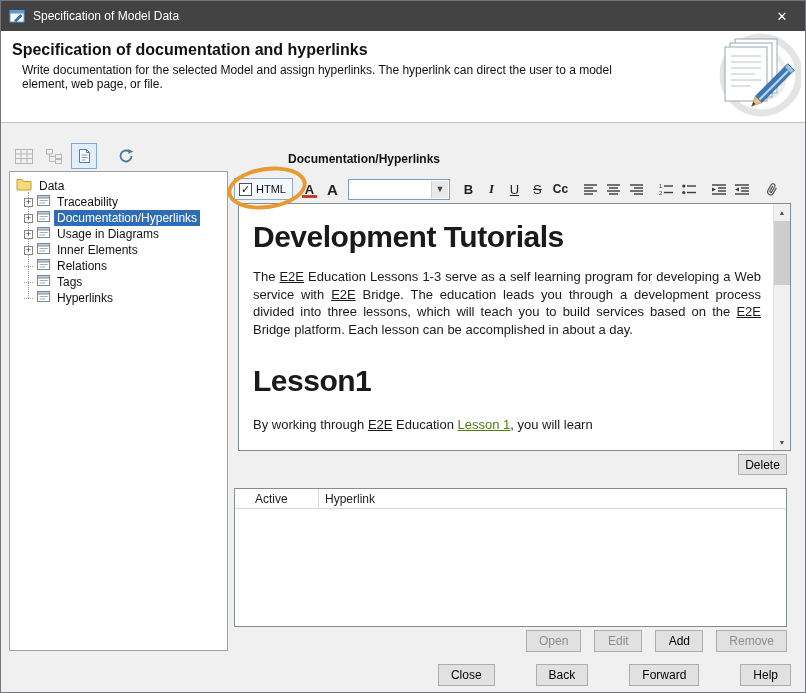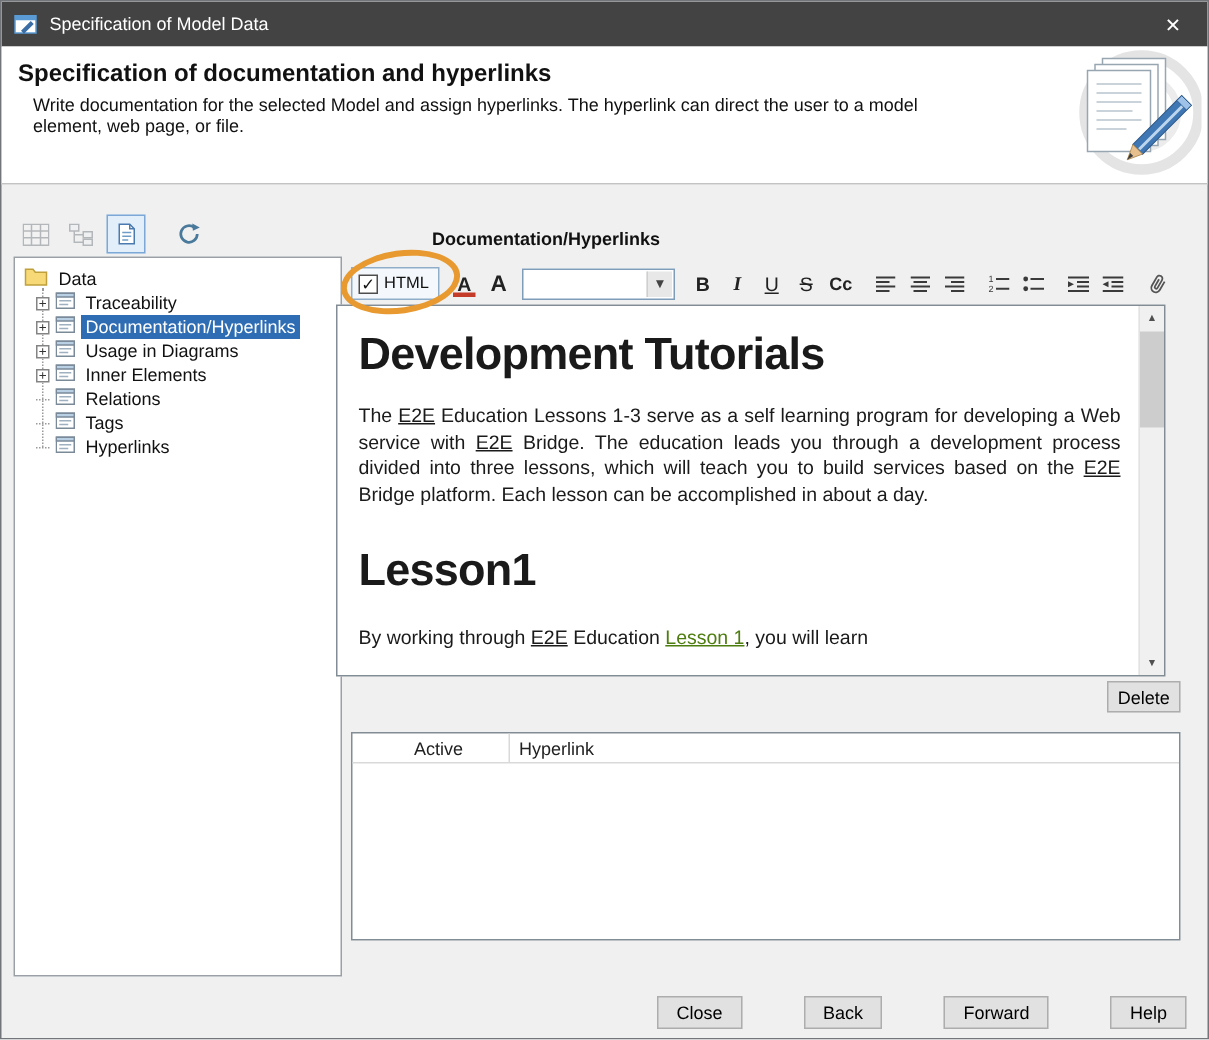--- a/index.html
+++ b/index.html
@@ -66,21 +66,21 @@
   .fontA .bar { position:absolute; left:3px; right:3px; bottom:2px; height:3px; background:#c43b2a; }
   .combo { width:102px; height:21px; background:#fff; border:1px solid #7f9db9;
            margin:0 7px 0 4px; position:relative; }
   .combo-arrow { position:absolute; right:1px; top:1px; width:17px; height:17px;
                  background:#e8e8e8; border-left:1px solid #cfcfcf;
                  display:flex; align-items:center; justify-content:center;
                  font-size:9px; color:#444; }
   .grp-gap { width:7px; }
 
   
-  .editor { position:absolute; left:223px; top:202px; width:553px; height:248px;
+  .editor { position:absolute; left:237px; top:202px; width:553px; height:248px;
             background:#ffffff; border:1px solid #828c95; }
   .editor-content { position:absolute; left:0; top:0; right:17px; bottom:0;
                     overflow:hidden; padding:6px 12px 0 14px; color:#1a1a1a; }
   .editor-content h1 { font-size:30px; font-weight:bold; margin:10px 0 14px 0; letter-spacing:-0.5px; }
   .editor-content p  { font-size:13px; line-height:17.5px; text-align:justify; }
   .editor-content .p2 { margin-top:18px; text-align:left; }
   .editor-content h1.h2 { margin-top:26px; }
   .cutoff { margin-top:13px; height:7px; overflow:hidden; }
   .u { text-decoration:underline; }
   .link { color:#4d7c0f; text-decoration:underline; }
@@ -96,21 +96,21 @@
   .btn { height:22px; background:#e1e1e1; border:1px solid #adadad; font-size:12px; color:#000;
          display:flex; align-items:center; justify-content:center; padding:0 12px; min-width:48px; }
   .btn.disabled { color:#8d8d8d; }
   .delete-btn { position:absolute; left:737px; top:453px; width:49px; height:21px; padding:0; }
 
   
   .hl-table { position:absolute; left:233px; top:487px; width:553px; height:139px;
               background:#ffffff; border:1px solid #828c95; }
   .hl-header { height:20px; border-bottom:1px solid #d9d9d9; display:flex;
                font-size:12px; color:#222; }
-  .col-active { width:84px; border-right:1px solid #d9d9d9; padding:3px 0 0 20px;margin-left:21px; }
+  .col-active { width:84px; border-right:1px solid #d9d9d9; padding:3px 0 0 20px; }
   .col-hyperlink { padding:3px 0 0 6px; }
 
   .action-row { position:absolute; left:233px; top:629px; width:553px;
                 display:flex; justify-content:flex-end; gap:13px; }
 
   .footer-row { position:absolute; left:0; top:663px; width:790px;
                 display:flex; justify-content:flex-end; gap:41px; }
 
   
   .annotation { position:absolute; left:226px; top:166px; width:80px; height:42px;
@@ -421,20 +421,26 @@
 
   <div class="btn delete-btn">Delete</div>
 
   <div class="hl-table">
     <div class="hl-header">
       <span class="col-active">Active</span>
       <span class="col-hyperlink">Hyperlink</span>
     </div>
   </div>
 
+  <div class="action-row">
+    <div class="btn disabled">Open</div>
+    <div class="btn disabled">Edit</div>
+    <div class="btn">Add</div>
+    <div class="btn disabled">Remove</div>
+  </div>
 
   <div class="footer-row">
     <div class="btn">Close</div>
     <div class="btn">Back</div>
     <div class="btn">Forward</div>
     <div class="btn">Help</div>
   </div>
 
 </div>
 

